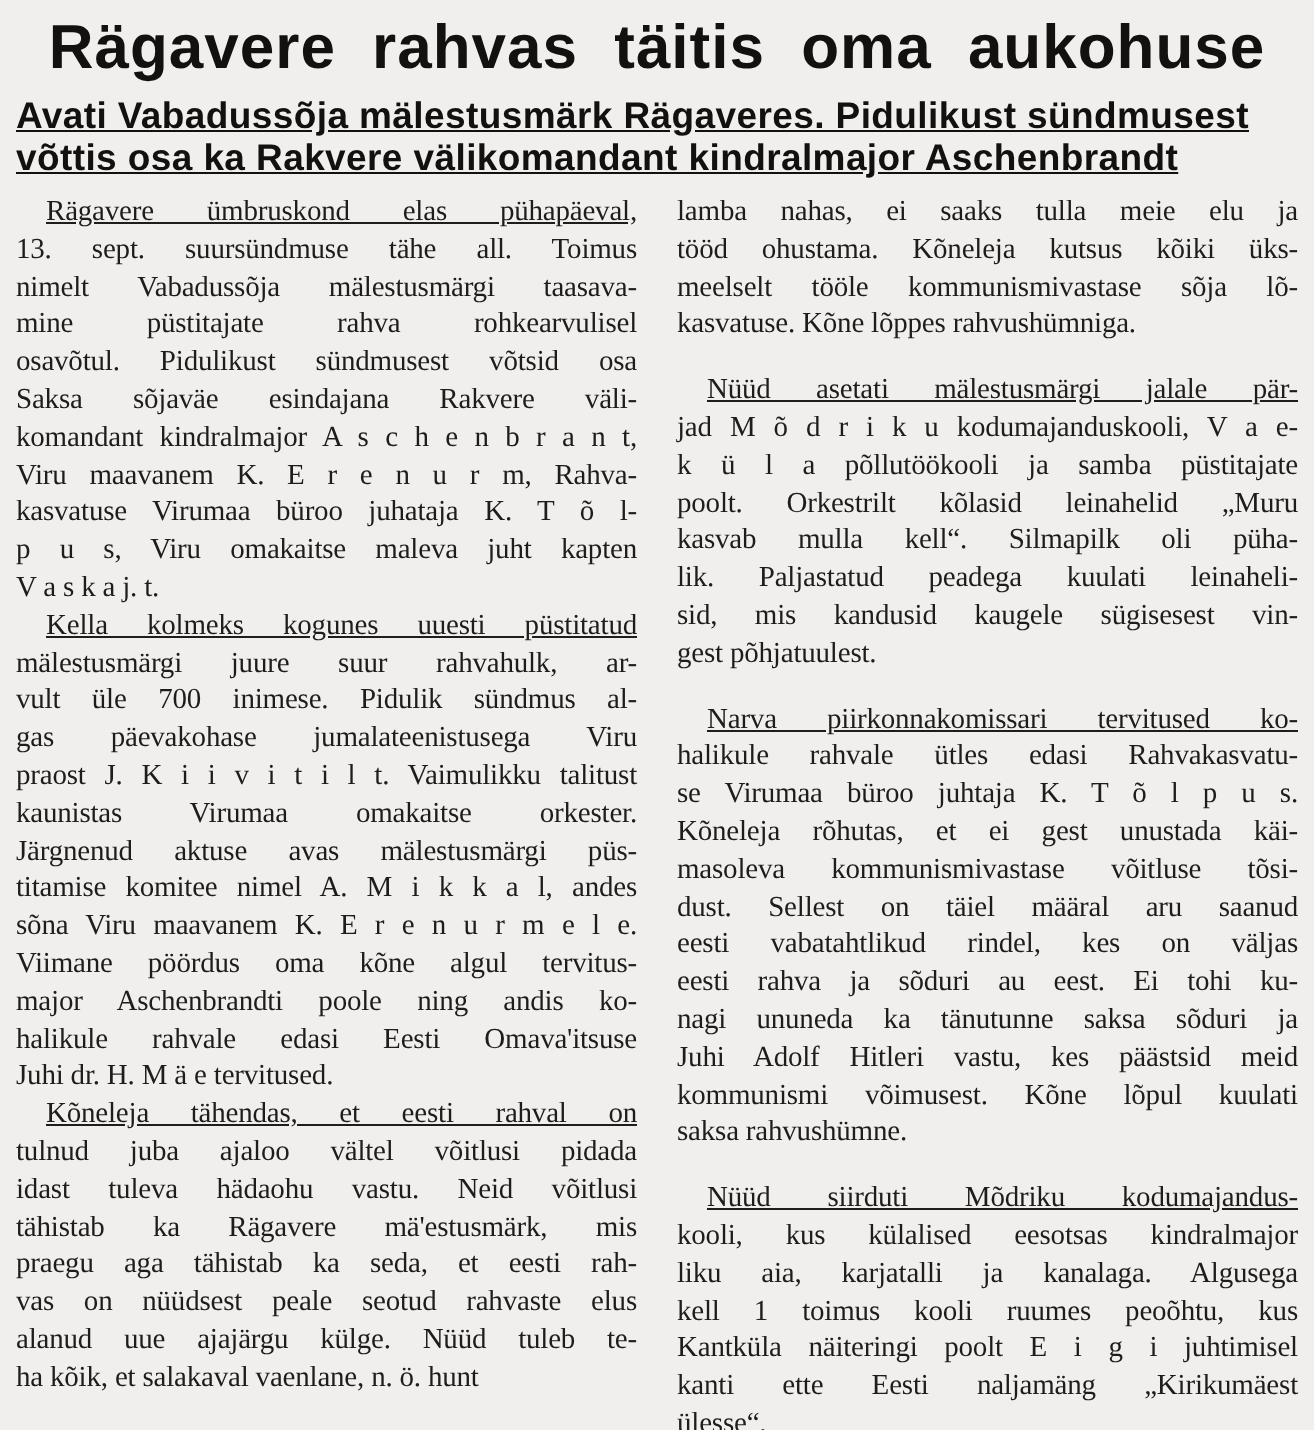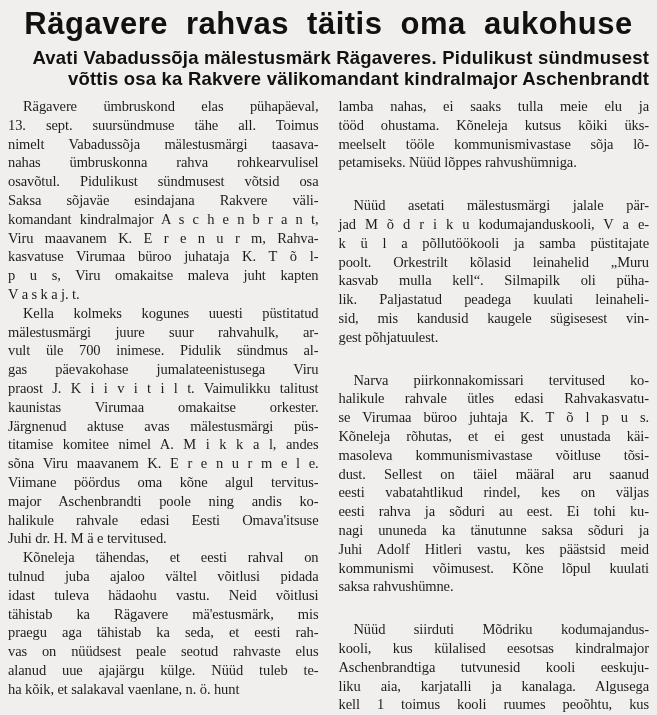--- a/index.html
+++ b/index.html
@@ -26,61 +26,62 @@
     text-align: center;
     color: var(--ink-head);
     word-spacing: 9px;
     letter-spacing: 0.5px;
   }
   .subhead {
     font-family: "Liberation Sans", sans-serif;
     font-weight: bold;
     font-size: 18.5px;
     line-height: 21px;
-    text-align: right;
+    text-align: left;
     color: var(--ink-head);
     margin-top: 3px;
     letter-spacing: 0.2px;
+    text-decoration: underline;
   }
   .cols {
     display: flex;
     gap: 20px;
     margin-top: 8px;
     font-family: "Liberation Serif", serif;
     font-size: 14.5px;
     line-height: 18.8px;
     color: var(--ink);
   }
   .col { flex: 1 1 0; min-width: 0; }
   .line {
     text-align: justify;
     text-align-last: justify;
     letter-spacing: -0.1px;
     white-space: normal;
   }
   .line.last { text-align-last: left; }
-  .line.indent { text-indent: 15px; }
-  .col-right .para + .para { margin-top: 24px; }
+  .line.indent { text-indent: 15px; text-decoration: underline; }
+  .col-right .para + .para { margin-top: 14px; }
 </style>
 </head>
 <body>
 
 <div class="page">
   <h1 class="headline">Rägavere rahvas täitis oma aukohuse</h1>
   <div class="subhead">
     <div>Avati Vabadussõja mälestusmärk Rägaveres. Pidulikust sündmusest</div>
     <div>võttis osa ka Rakvere välikomandant kindralmajor Aschenbrandt</div>
   </div>
   <div class="cols">
     <div class="col col-left">
         <div class="para">
           <div class="line indent">Rägavere ümbruskond elas pühapäeval,</div>
           <div class="line">13. sept. suursündmuse tähe all. Toimus</div>
           <div class="line">nimelt Vabadussõja mälestusmärgi taasava-</div>
-          <div class="line">nahas ümbruskonna rahva rohkearvulisel</div>
+          <div class="line">mine püstitajate rahva rohkearvulisel</div>
           <div class="line">osavõtul. Pidulikust sündmusest võtsid osa</div>
           <div class="line">Saksa sõjaväe esindajana Rakvere väli-</div>
           <div class="line">komandant kindralmajor A s c h e n b r a n t,</div>
           <div class="line">Viru maavanem K. E r e n u r m, Rahva-</div>
           <div class="line">kasvatuse Virumaa büroo juhataja K. T õ l-</div>
           <div class="line">p u s, Viru omakaitse maleva juht kapten</div>
           <div class="line last">V a s k a  j. t.</div>
         </div>
         <div class="para">
           <div class="line indent">Kella kolmeks kogunes uuesti püstitatud</div>
@@ -106,21 +107,21 @@
           <div class="line">vas on nüüdsest peale seotud rahvaste elus</div>
           <div class="line">alanud uue ajajärgu külge. Nüüd tuleb te-</div>
           <div class="line last">ha kõik, et salakaval vaenlane, n. ö. hunt</div>
         </div>
       </div>
     <div class="col col-right">
         <div class="para">
           <div class="line">lamba nahas, ei saaks tulla meie elu ja</div>
           <div class="line">tööd ohustama. Kõneleja kutsus kõiki üks-</div>
           <div class="line">meelselt tööle kommunismivastase sõja lõ-</div>
-          <div class="line last">petamiseks. Nüüd lõppes rahvushümniga.</div>
+          <div class="line last">kasvatuse. Kõne lõppes rahvushümniga.</div>
         </div>
         <div class="para">
           <div class="line indent">Nüüd asetati mälestusmärgi jalale pär-</div>
           <div class="line">jad M õ d r i k u kodumajanduskooli, V a e-</div>
           <div class="line">k ü l a põllutöökooli ja samba püstitajate</div>
           <div class="line">poolt. Orkestrilt kõlasid leinahelid „Muru</div>
           <div class="line">kasvab mulla kell“. Silmapilk oli püha-</div>
           <div class="line">lik. Paljastatud peadega kuulati leinaheli-</div>
           <div class="line">sid, mis kandusid kaugele sügisesest vin-</div>
           <div class="line last">gest põhjatuulest.</div>
@@ -135,21 +136,20 @@
           <div class="line">eesti vabatahtlikud rindel, kes on väljas</div>
           <div class="line">eesti rahva ja sõduri au eest. Ei tohi ku-</div>
           <div class="line">nagi ununeda ka tänutunne saksa sõduri ja</div>
           <div class="line">Juhi Adolf Hitleri vastu, kes päästsid meid</div>
           <div class="line">kommunismi võimusest. Kõne lõpul kuulati</div>
           <div class="line last">saksa rahvushümne.</div>
         </div>
         <div class="para">
           <div class="line indent">Nüüd siirduti Mõdriku kodumajandus-</div>
           <div class="line">kooli, kus külalised eesotsas kindralmajor</div>
-          <div class="line">Aschenbrandtiga tutvunesid kooli eeskuju-</div>
           <div class="line">liku aia, karjatalli ja kanalaga. Algusega</div>
           <div class="line">kell 1 toimus kooli ruumes peoõhtu, kus</div>
           <div class="line">Kantküla näiteringi poolt E i g i juhtimisel</div>
           <div class="line">kanti ette Eesti naljamäng „Kirikumäest</div>
           <div class="line last">ülesse“.</div>
         </div>
       </div>
   </div>
 </div>
 

